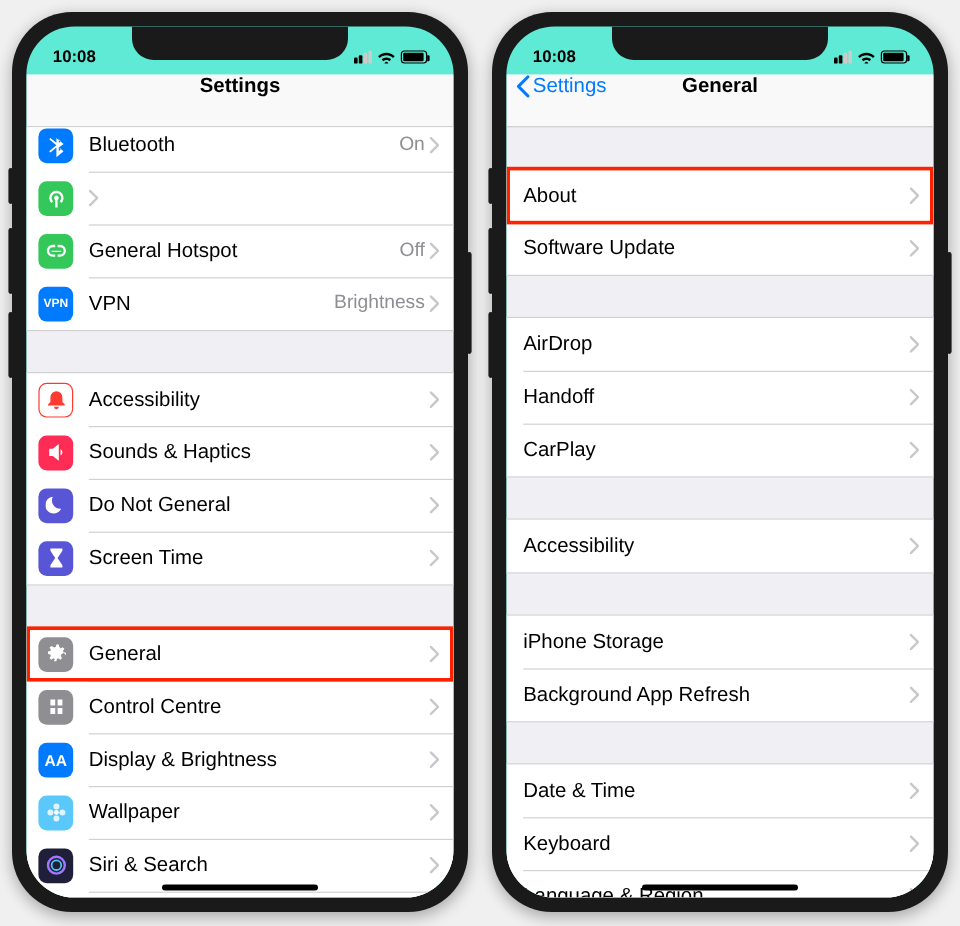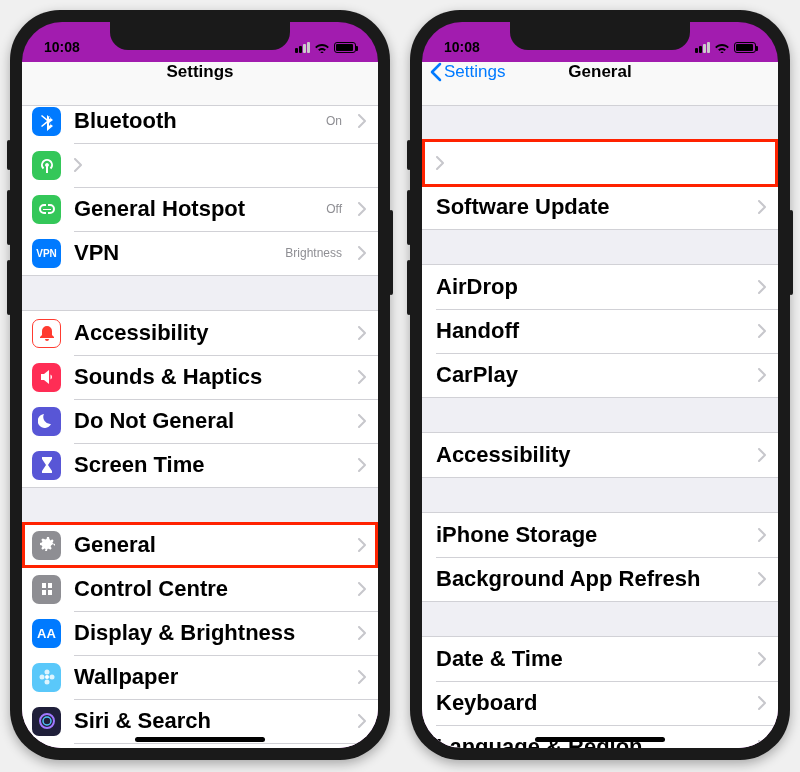--- a/index.html
+++ b/index.html
@@ -3,21 +3,21 @@
 <meta charset="utf-8">
 <style>
   * { margin:0; padding:0; box-sizing:border-box; font-family:-apple-system,Helvetica,Arial,sans-serif; }
   body { background:#f0f0f0; width:800px; height:772px; display:flex; justify-content:space-between; padding:10px; }
   .phone { width:380px; height:750px; background:#1a1a1a; border-radius:50px; padding:12px; position:relative; box-shadow:0 4px 12px rgba(0,0,0,.3); }
   .side-btn{position:absolute;background:#1a1a1a;border-radius:2px;}
   .sb-l1{left:-3px;top:130px;width:4px;height:30px}
   .sb-l2{left:-3px;top:180px;width:4px;height:55px}
   .sb-l3{left:-3px;top:250px;width:4px;height:55px}
   .sb-r1{right:-3px;top:200px;width:4px;height:85px}
-  .screen { width:100%; height:100%; background:#a21caf; border-radius:40px; overflow:hidden; position:relative; }
+  .screen { width:100%; height:100%; background:#5eead4; border-radius:40px; overflow:hidden; position:relative; }
   .notch { position:absolute; top:0; left:50%; transform:translateX(-50%); width:180px; height:28px; background:#1a1a1a; border-radius:0 0 18px 18px; z-index:10; }
   .status-bar { height:40px; display:flex; justify-content:space-between; align-items:center; padding:10px 22px 0; font-size:14px; font-weight:600; }
   .status-right { display:flex; align-items:center; gap:4px; }
   .sig { display:flex; align-items:flex-end; gap:1px; }
   .sig span{width:3px;background:#ccc;border-radius:1px}
   .sig span.on{background:#000}
   .sig .b1{height:5px}.sig .b2{height:7px}.sig .b3{height:9px}.sig .b4{height:11px}
   .batt{width:22px;height:11px;border:1px solid #000;border-radius:3px;position:relative;display:flex;align-items:center}
   .batt::after{content:"";position:absolute;right:-3px;top:3px;width:2px;height:5px;background:#000;border-radius:0 1px 1px 0}
   .batt-fill{height:7px;width:17px;background:#000;margin-left:1px;border-radius:1px}
@@ -26,22 +26,22 @@
   .nav-back { position:absolute; left:8px; display:flex; align-items:center; color:#007aff; font-size:17px; cursor:pointer; }
   .nav-back svg{margin-right:2px}
   .content { height:calc(100% - 84px); overflow:hidden; background:#efeff4; }
   .group { background:#fff; border-top:.5px solid #d1d1d6; border-bottom:.5px solid #d1d1d6; }
   .gap-lg{height:34px}
   .row { display:flex; align-items:center; height:44px; padding-left:14px; cursor:pointer; position:relative; }
   .row.with-icon{padding-left:10px}
   .row:not(:last-child)::after { content:""; position:absolute; bottom:0; left:52px; right:0; height:.5px; background:#d1d1d6; }
   .row.no-icon:not(:last-child)::after{left:14px}
   .ico { width:29px; height:29px; border-radius:7px; margin-right:13px; display:flex; align-items:center; justify-content:center; color:#fff; font-size:16px; flex-shrink:0; }
-  .row-label { font-size:22px; flex:1; color:#000; white-space:nowrap; overflow:hidden;font-weight:bold; }
-  .row-val { font-size:12px; color:#8e8e93; margin-right:16px; }
+  .row-label { font-size:17px; flex:1; color:#000; white-space:nowrap; overflow:hidden; }
+  .row-val { font-size:16px; color:#8e8e93; margin-right:4px; }
   .chev { margin-right:12px; flex-shrink:0; }
   .hl { position:absolute; border:3px solid #ff2200; pointer-events:none; z-index:5; }
   .home { position:absolute; bottom:6px; left:50%; transform:translateX(-50%); width:130px; height:5px; background:#000; border-radius:3px; }
 </style>
 </head>
 <body>
 
 <div class="phone">
   <div class="side-btn sb-l1"></div>
     <div class="side-btn sb-l2"></div>
@@ -263,20 +263,21 @@
             <path fill="none" stroke="#007aff" stroke-width="2.5" stroke-linecap="round" stroke-linejoin="round" d="M10 2 L2 10 L10 18"></path>
           </svg>
         <span>Settings</span>
       </div>
       <span class="nav-title">General</span>
     </div>
     <div class="content" id="right-content">
         <div class="gap-lg"></div>
         <div class="group">
           <div class="row no-icon" style="position:relative">
+            <span class="row-label">About</span>
             <svg class="chev" width="8" height="14" viewBox="0 0 8 14">
               <path fill="none" stroke="#c7c7cc" stroke-width="2" stroke-linecap="round" stroke-linejoin="round" d="M1 1 L7 7 L1 13"></path>
             </svg>
             <div class="hl" style="left:0;right:0;top:-2px;bottom:-2px"></div>
           </div>
           <div class="row no-icon" style="position:relative">
             <span class="row-label">Software Update</span>
             <svg class="chev" width="8" height="14" viewBox="0 0 8 14">
               <path fill="none" stroke="#c7c7cc" stroke-width="2" stroke-linecap="round" stroke-linejoin="round" d="M1 1 L7 7 L1 13"></path>
             </svg>

